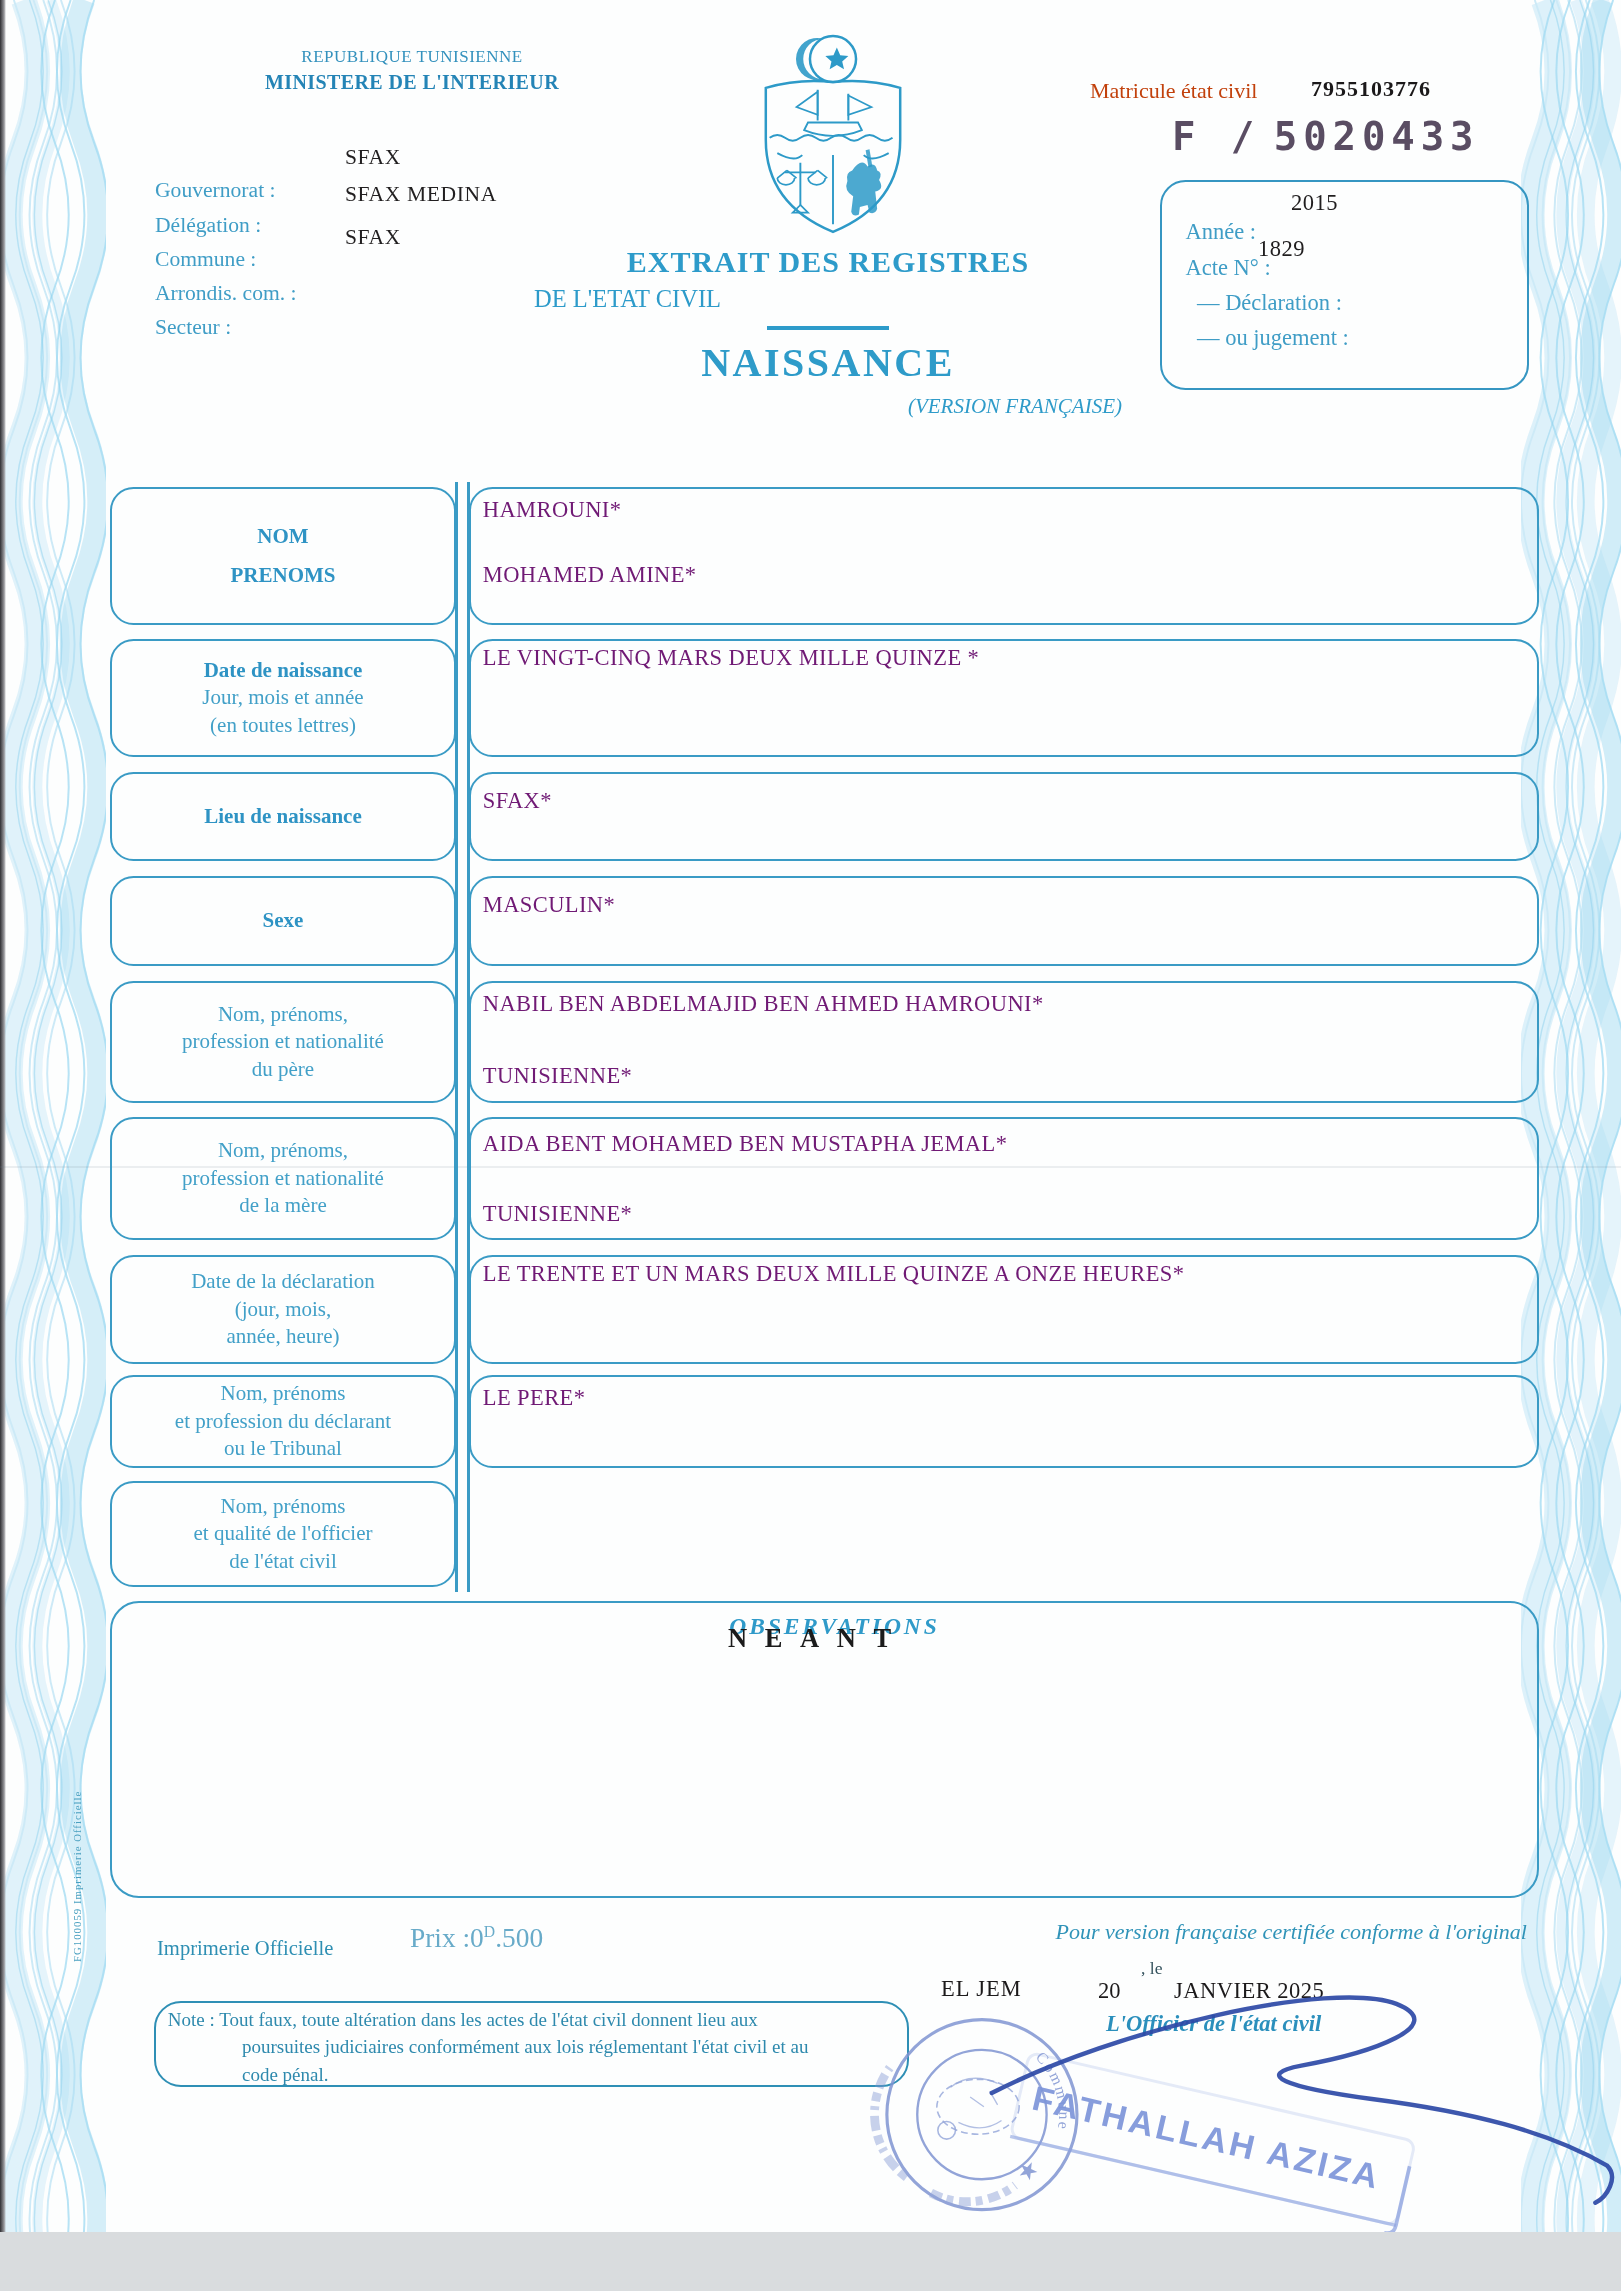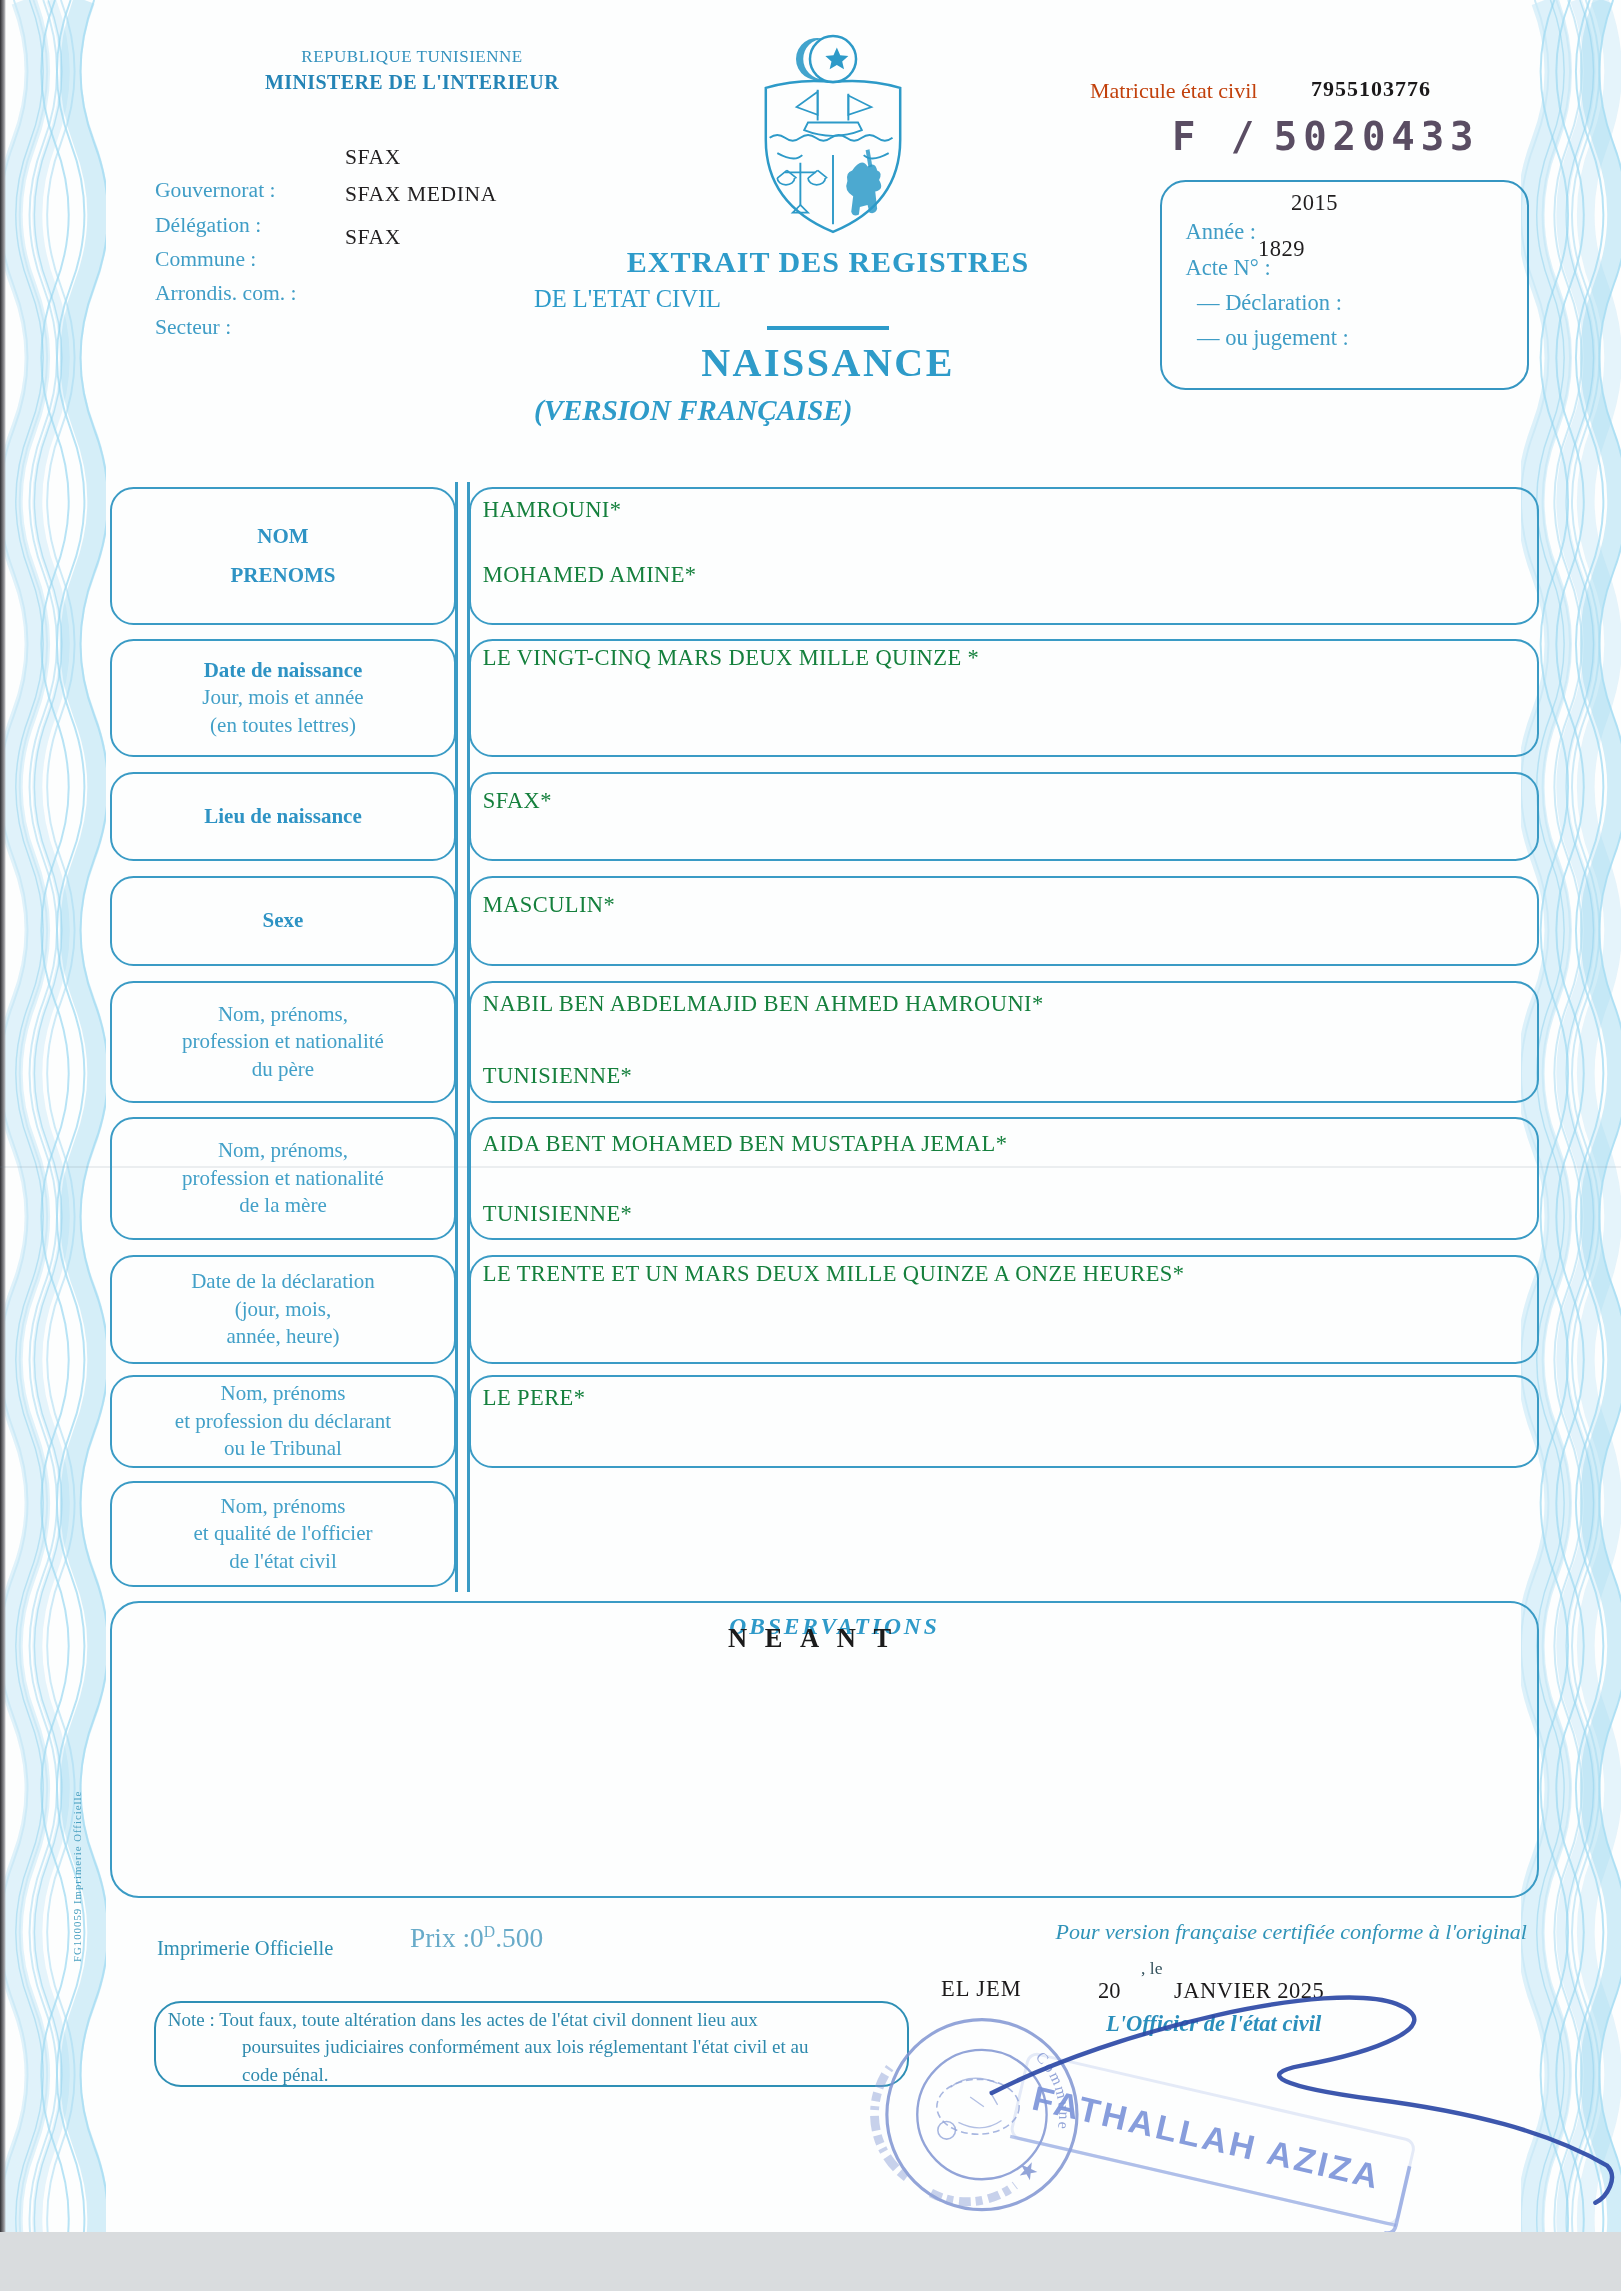--- a/index.html
+++ b/index.html
@@ -23,32 +23,32 @@
   .acte-box{left:1160px;top:180px;width:365px;height:206px;border:2.9px solid #3596c2;border-radius:25.5px;}
   .acte-box .t{position:absolute;font-size:22.5px;color:#3f9dc6;}
   .acte-box .v{position:absolute;font-size:22.5px;color:#201e1f;letter-spacing:0.5px;}
   
   .title1{left:534px;top:245px;width:588px;text-align:center;font-size:30px;
           font-weight:bold;letter-spacing:1px;color:#2d9bca;}
   .title2{left:534px;top:285px;width:588px;text-align:left;font-size:24.5px;color:#2d9bca;}
   .title-rule{left:767px;top:326px;width:122px;height:3.9px;background:#2d9bca;}
   .title-main{left:534px;top:339px;width:588px;text-align:center;font-size:40px;
           font-weight:bold;letter-spacing:2.5px;color:#2e9bc9;}
-  .title-sub{left:534px;top:394px;width:588px;text-align:left;font-size:29px;
-          font-weight:bold;font-style:italic;color:#2e9bc9;}
+  .title-sub{left:534px;top:394px;width:588px;text-align:right;font-size:21px;
+          font-weight:normal;font-style:italic;color:#2e9bc9;}
   
   .row{position:absolute;left:110px;width:1429px;}
   .lbox{position:absolute;left:0;top:0;width:346px;height:100%;box-sizing:border-box;
         border:2.9px solid #3a9bc5;border-radius:23.5px;display:flex;flex-direction:column;
         justify-content:center;align-items:center;text-align:center;}
   .vbox{position:absolute;left:359px;top:0;width:1070px;height:100%;box-sizing:border-box;
         border:2.9px solid #3a9bc5;border-radius:23.5px;}
   .lbl{font-size:21px;color:#42a0c8;line-height:27.4px;}
   .lbl.b{font-weight:bold;color:#2e93c4;}
-  .val{position:absolute;left:11.8px;font-size:22.5px;color:#15803d;letter-spacing:0.4px;white-space:nowrap;}
+  .val{position:absolute;left:11.8px;font-size:22.5px;color:#701a75;letter-spacing:0.4px;white-space:nowrap;}
   .vline{position:absolute;width:2.5px;background:#3a9bc5;top:482px;height:1110px;}
   
   .obs-box{left:110px;top:1601px;width:1429px;height:297px;box-sizing:border-box;
            border:2.9px solid #3a9bc5;border-radius:29px;}
   .obs-title{position:absolute;left:10px;top:9.8px;width:100%;text-align:center;font-size:23.5px;
            font-weight:bold;font-style:italic;letter-spacing:2.9px;color:#2f9ac9;}
   .obs-stamp{position:absolute;left:616px;top:19.6px;font-size:26.5px;font-weight:bold;
            letter-spacing:17.6px;color:#1b1b1b;}
   
   .fold{left:0;top:1166px;width:1621px;height:2px;background:rgba(110,125,140,.12);}

